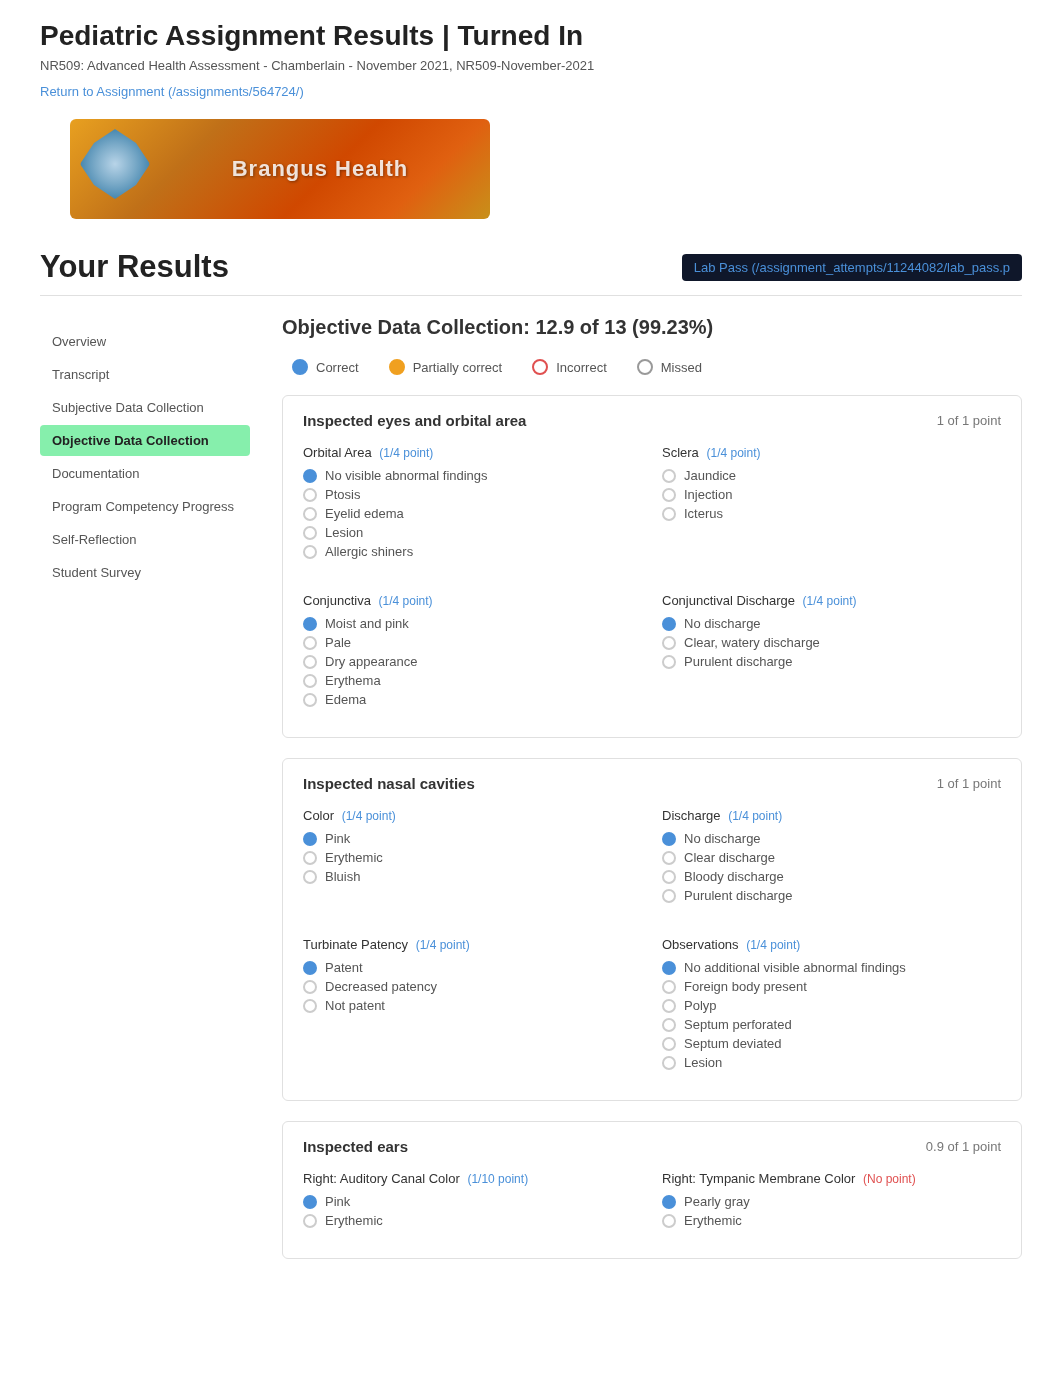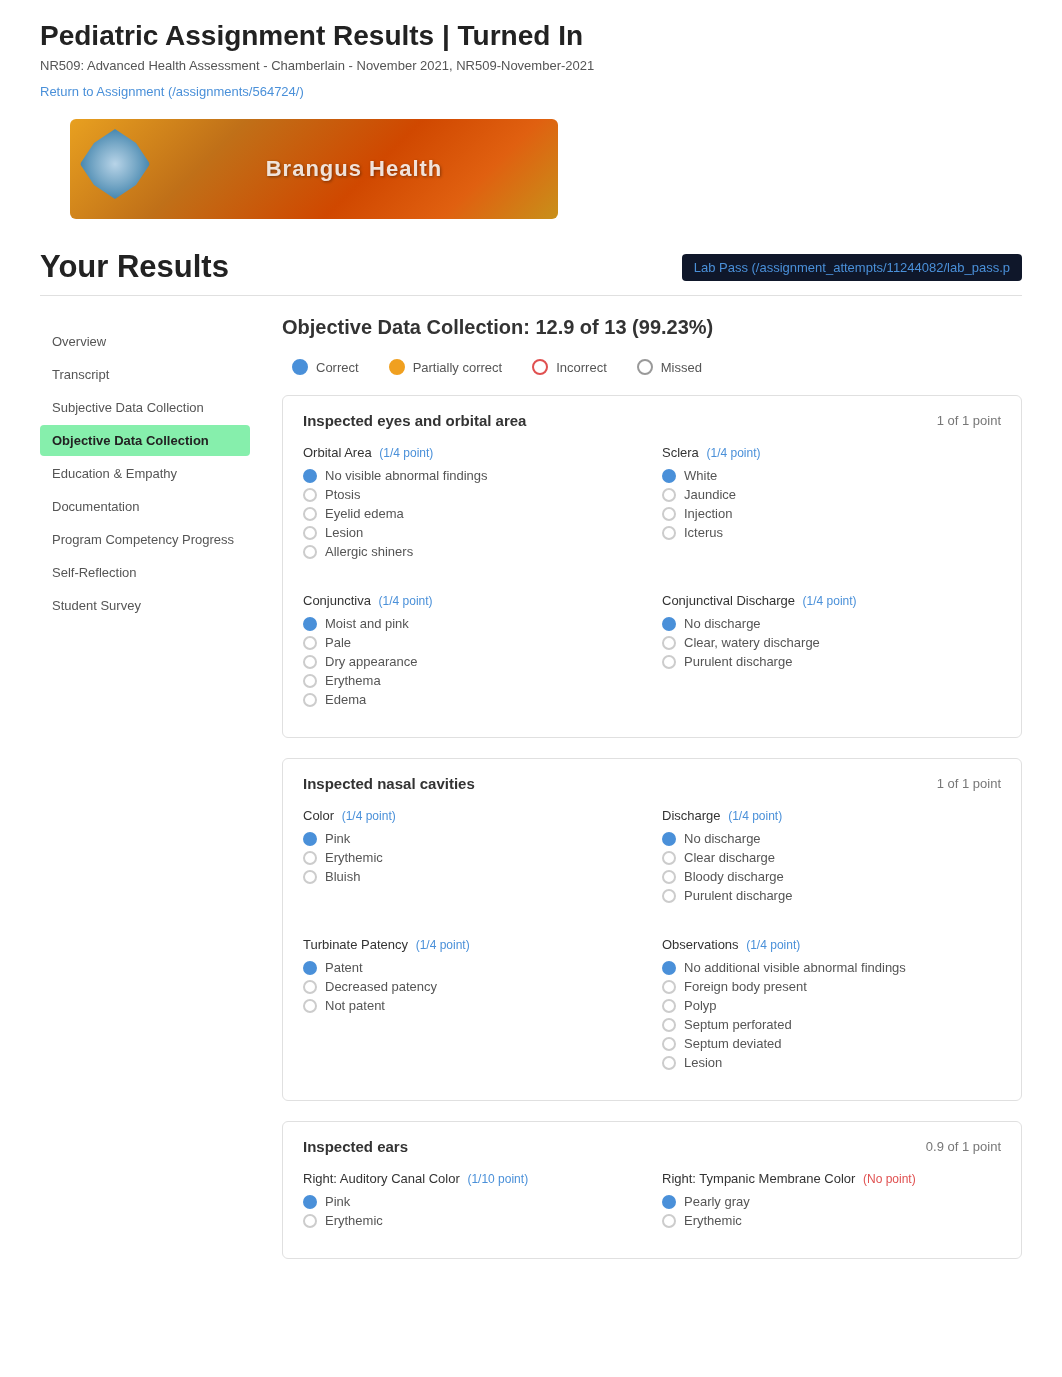--- a/index.html
+++ b/index.html
@@ -6,21 +6,21 @@
     body { font-family: Arial, sans-serif; background: #fff; color: #333; font-size: 14px; }
 
     .page-wrapper { max-width: 1062px; margin: 0 auto; padding: 20px 40px; }
 
     .page-title { font-size: 28px; font-weight: bold; color: #222; margin-bottom: 6px; }
     .page-subtitle { font-size: 13px; color: #555; margin-bottom: 10px; }
 
     .return-link { color: #4a90d9; font-size: 13px; text-decoration: none; cursor: pointer; }
 
     .banner-img {
-      width: 488px;
+      width: 420px;
       height: 100px;
       background: linear-gradient(135deg, #e8a020 0%, #c07018 30%, #d04800 60%, #e06010 80%, #c8901a 100%);
       border-radius: 6px;
       margin: 20px 0 30px 30px;
       display: flex;
       align-items: center;
       justify-content: center;
       position: relative;
       overflow: hidden;
     }
@@ -151,21 +151,20 @@
     <a class="lab-pass-link">Lab Pass (/assignment_attempts/11244082/lab_pass.p</a>
   </div>
 
   <div class="main-layout">
 
     <nav class="sidebar">
       <div class="sidebar-item">Overview</div>
       <div class="sidebar-item">Transcript</div>
       <div class="sidebar-item">Subjective Data Collection</div>
       <div class="sidebar-item active">Objective Data Collection</div>
-      <div class="sidebar-item">Education &amp; Empathy</div>
       <div class="sidebar-item">Documentation</div>
       <div class="sidebar-item">Program Competency Progress</div>
       <div class="sidebar-item">Self-Reflection</div>
       <div class="sidebar-item">Student Survey</div>
     </nav>
 
     <div class="content">
       <h2 class="section-header">Objective Data Collection: 12.9 of 13 (99.23%)</h2>
 
       <div class="legend">
@@ -222,24 +221,20 @@
               </li>
             </ul>
           </div>
 
           <div class="question-block">
             <div class="question-label">
               Sclera <span class="points correct-pts">(1/4 point)</span>
             </div>
             <ul class="option-list">
               <li class="option-item">
-                <div class="radio-circle selected-correct"></div>
-                <span>White</span>
-              </li>
-              <li class="option-item">
                 <div class="radio-circle"></div>
                 <span>Jaundice</span>
               </li>
               <li class="option-item">
                 <div class="radio-circle"></div>
                 <span>Injection</span>
               </li>
               <li class="option-item">
                 <div class="radio-circle"></div>
                 <span>Icterus</span>

